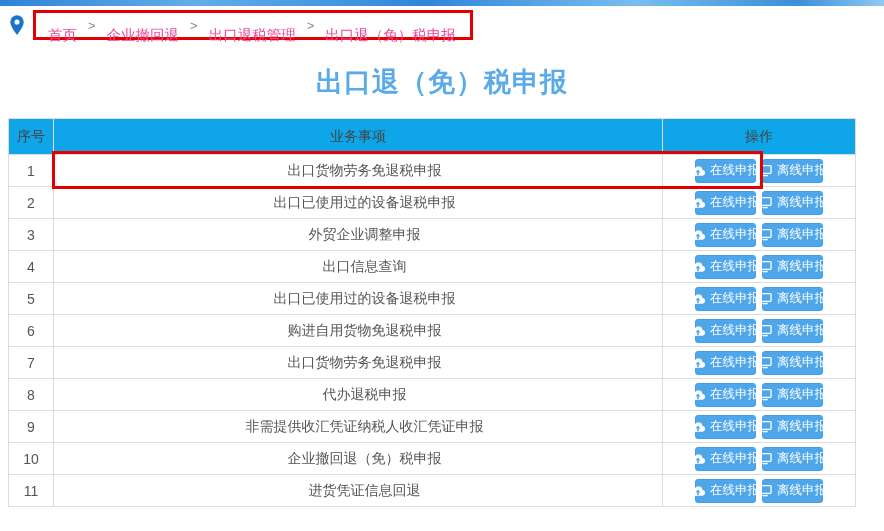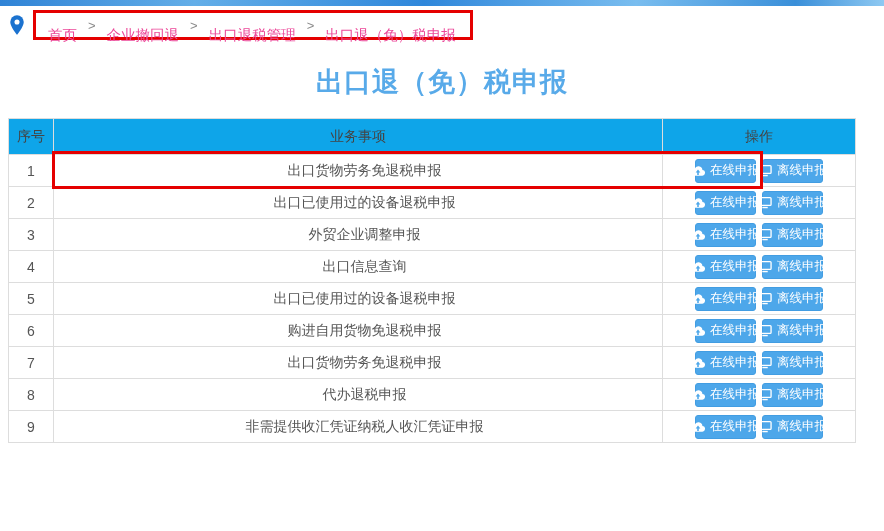--- a/index.html
+++ b/index.html
@@ -259,17 +259,57 @@
       <button class="btn">
         <svg width="14" height="13" viewBox="0 0 18 16">
           <rect x="1.2" y="1.8" width="15.6" height="10" rx="1.2" fill="none" stroke="#fff" stroke-width="1.7"></rect>
           <rect x="5.5" y="13.6" width="7" height="1.8" fill="#fff"></rect>
         </svg>
         <span>离线申报</span>
       </button>
     </td>
   </tr>
 
-
+  <tr>
+    <td class="idx">10</td>
+    <td class="item">企业撤回退（免）税申报</td>
+    <td class="act">
+      <button class="btn">
+        <svg width="14" height="12" viewBox="0 0 18 14">
+          <path fill="#fff" d="M14.7 5.6A5.2 5.2 0 0 0 4.6 4.3 4 4 0 0 0 4.8 13h9.2a3.6 3.6 0 0 0 .7-7.4z"></path>
+          <path fill="#4da7ea" d="M9 5.2 12 9h-2v3.2H8V9H6z"></path>
+        </svg>
+        <span>在线申报</span>
+      </button>
+      <button class="btn">
+        <svg width="14" height="13" viewBox="0 0 18 16">
+          <rect x="1.2" y="1.8" width="15.6" height="10" rx="1.2" fill="none" stroke="#fff" stroke-width="1.7"></rect>
+          <rect x="5.5" y="13.6" width="7" height="1.8" fill="#fff"></rect>
+        </svg>
+        <span>离线申报</span>
+      </button>
+    </td>
+  </tr>
+
+  <tr>
+    <td class="idx">11</td>
+    <td class="item">进货凭证信息回退</td>
+    <td class="act">
+      <button class="btn">
+        <svg width="14" height="12" viewBox="0 0 18 14">
+          <path fill="#fff" d="M14.7 5.6A5.2 5.2 0 0 0 4.6 4.3 4 4 0 0 0 4.8 13h9.2a3.6 3.6 0 0 0 .7-7.4z"></path>
+          <path fill="#4da7ea" d="M9 5.2 12 9h-2v3.2H8V9H6z"></path>
+        </svg>
+        <span>在线申报</span>
+      </button>
+      <button class="btn">
+        <svg width="14" height="13" viewBox="0 0 18 16">
+          <rect x="1.2" y="1.8" width="15.6" height="10" rx="1.2" fill="none" stroke="#fff" stroke-width="1.7"></rect>
+          <rect x="5.5" y="13.6" width="7" height="1.8" fill="#fff"></rect>
+        </svg>
+        <span>离线申报</span>
+      </button>
+    </td>
+  </tr>
 </tbody>
   </table>
   <div class="row1-anno"></div>
 </div>
 
 </body></html>

